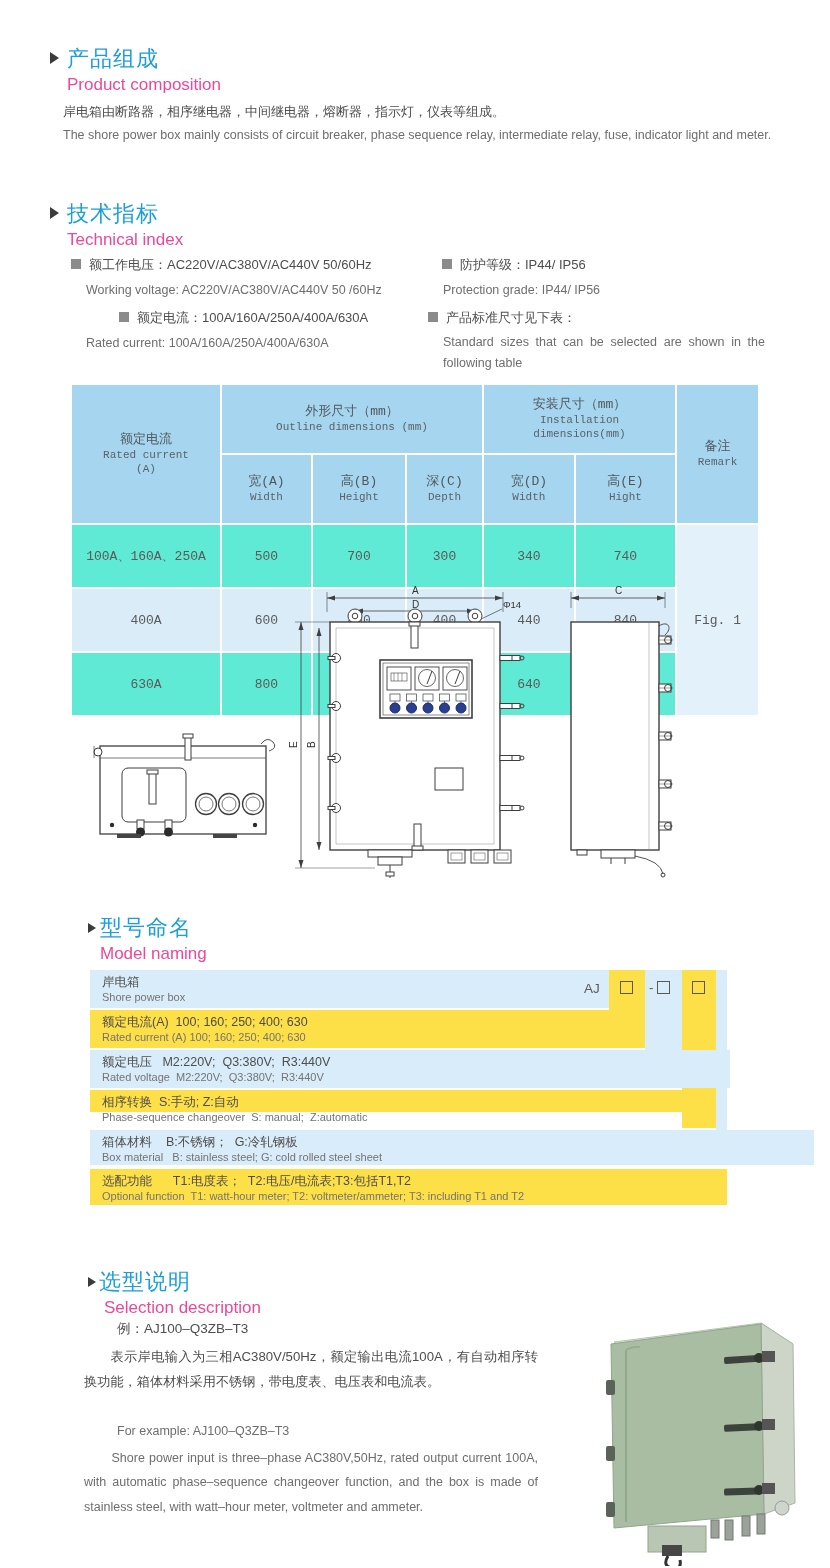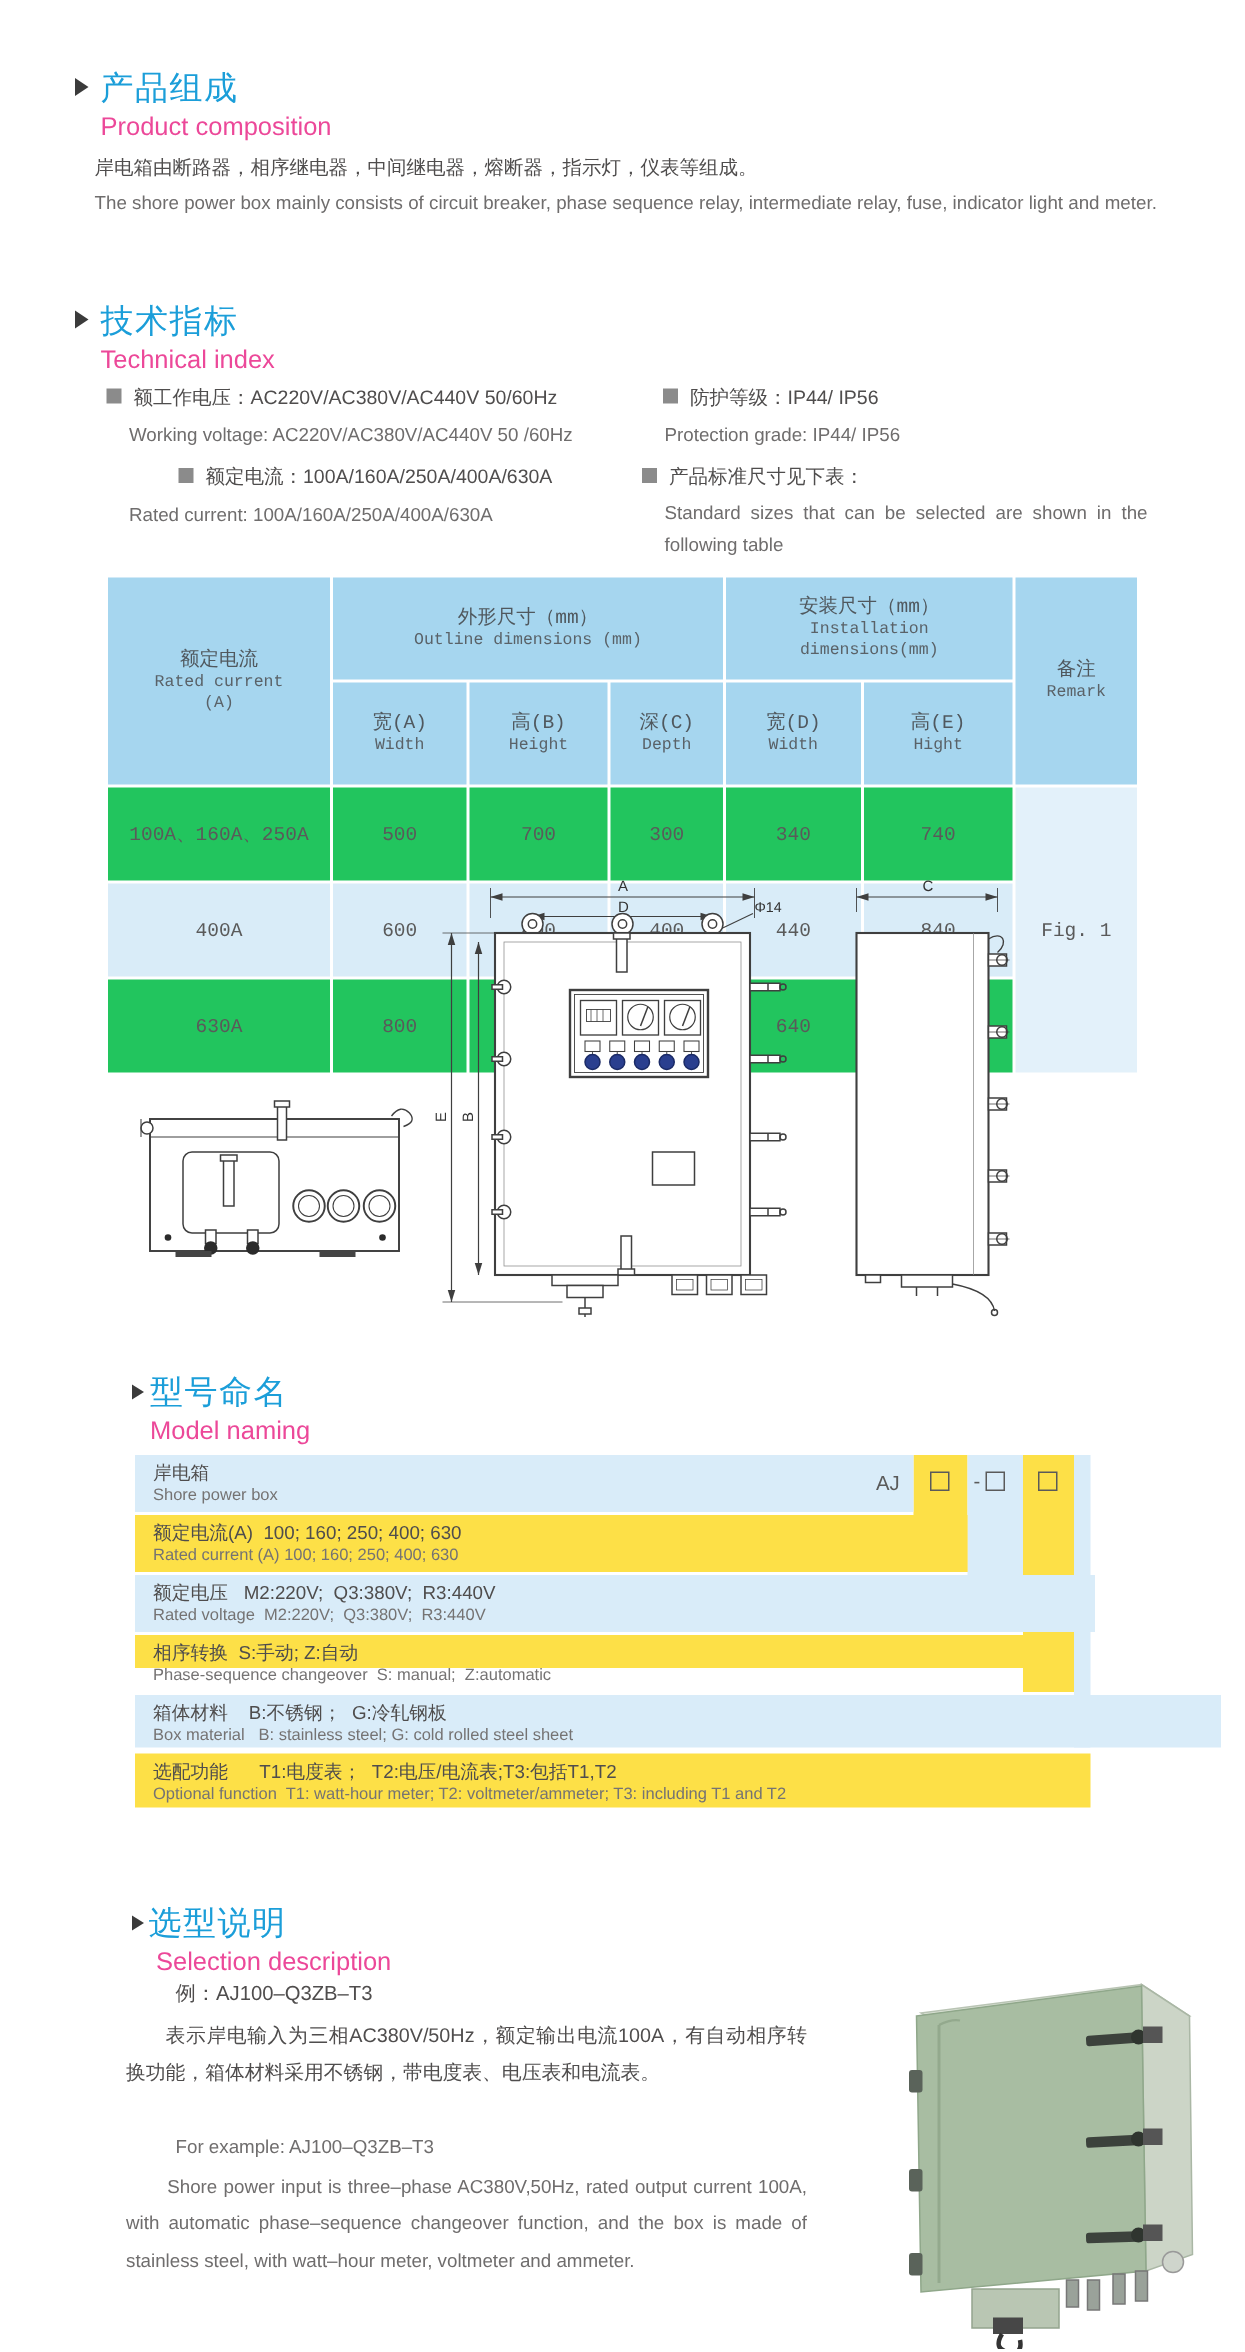--- a/index.html
+++ b/index.html
@@ -15,21 +15,21 @@
   .bullet{display:inline-block;width:10px;height:10px;background:#8b8b8b;margin-right:8px;}
   .spec-line{white-space:nowrap;}
   .just{text-align:justify;}
   
   .size-table{position:absolute;left:70px;top:383px;width:690px;border-collapse:separate;border-spacing:2px;}
   .size-table th,.size-table td{font-weight:normal;text-align:center;vertical-align:middle;padding:12px;font-family:Liberation Mono, monospace;}
   .size-table thead th{background:#a6d6ef;color:#50585e;}
   .size-table .h-zh{font-size:13px;display:block;line-height:16px;}
   .size-table .h-en{font-size:11px;display:block;line-height:14px;color:#5a6268;}
   .size-table td{font-size:13px;color:#5a5a5a;height:38px;}
-  .row-a td{background:#22c55e;}
+  .row-a td{background:#5eead4;}
   .row-b td{background:#d9ecf8;}
   .remark-cell{background:#e3f1fa !important;font-size:13px;color:#5a5a5a;}
   
   .m-band{position:absolute;}
   .m-blue{background:#d9ecf9;}
   .m-gray{background:#fde047;}
   .m-row{position:absolute;left:90px;padding:4px 0 0 12px;box-sizing:border-box;}
   .m-zh{font-size:12.5px;color:#4f4d4d;line-height:16px;white-space:pre;}
   .m-en{font-size:11px;color:#757373;line-height:15px;white-space:pre;}
   .m-box{position:absolute;width:13px;height:13px;border:1.5px solid #5a5a5a;box-sizing:border-box;}

